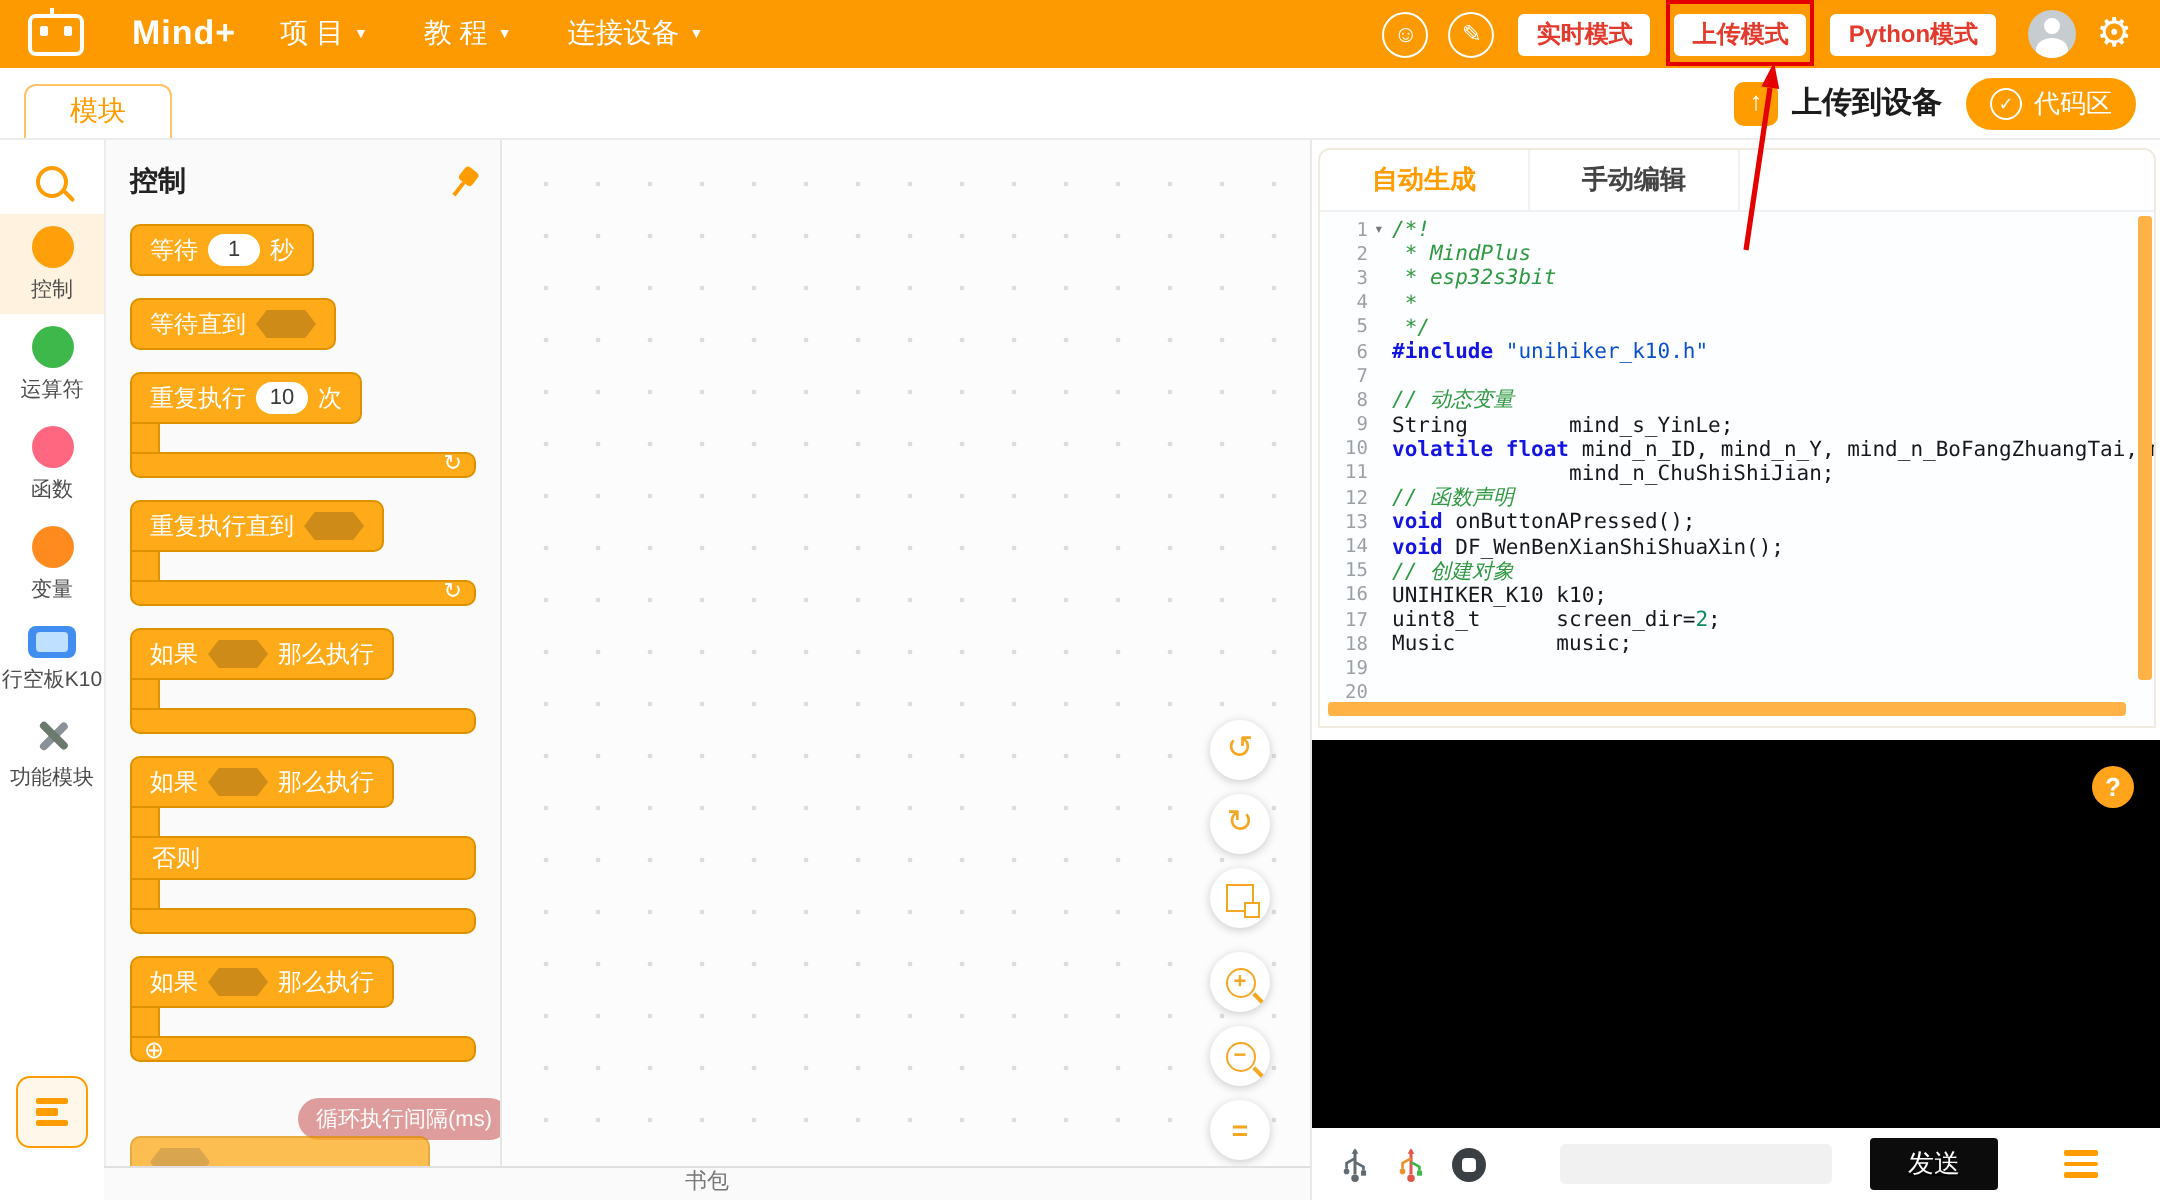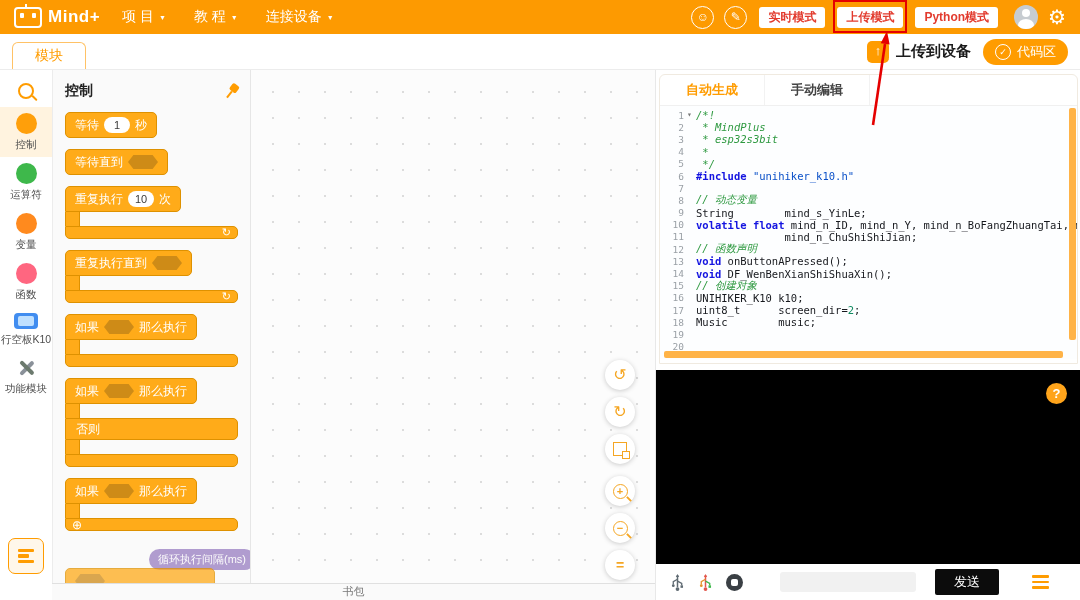--- a/index.html
+++ b/index.html
@@ -1,21 +1,21 @@
 <!DOCTYPE html>
 <html><head>
 <meta charset="utf-8">
 <style>
   html,body{margin:0;padding:0;background:#fff;}
   .app{position:relative;width:1080px;height:600px;overflow:hidden;
        font-family:"Liberation Sans", sans-serif;-webkit-font-smoothing:antialiased;}
   
   .topbar{position:absolute;left:0;top:0;right:0;height:34px;background:#FD9A01;
           display:flex;align-items:center;padding:0 14px;box-sizing:border-box;z-index:5;}
-  .logo{display:flex;align-items:center;gap:6px;}
+  .logo{display:flex;align-items:center;gap:24px;}
   .robot{width:24px;height:17px;border:2px solid #fff;border-radius:4px;position:relative;display:inline-block;}
   .robot .ant{position:absolute;left:9px;top:-5px;width:2px;height:4px;background:#fff;}
   .robot .eye{position:absolute;top:4px;width:4px;height:5px;background:#fff;border-radius:1px;}
   .robot .eye.l{left:4px;} .robot .eye.r{right:4px;}
   .logo-text{color:#fff;font-size:17px;font-weight:bold;letter-spacing:.5px;}
   .menus{display:flex;gap:28px;margin-left:22px;}
   .menu{color:#fff;font-size:14px;display:flex;align-items:center;gap:5px;cursor:pointer;}
   .caret{font-size:7px;line-height:1;}
   .top-right{margin-left:auto;display:flex;align-items:center;gap:10px;}
   .circ{width:21px;height:21px;border:1.6px solid #fff;border-radius:50%;color:#fff;
@@ -87,21 +87,21 @@
   .cblock{display:flex;flex-direction:column;align-items:flex-start;}
   .cblock .c-top{border-radius:5px 5px 5px 0;}
   .c-mid{width:13px;height:14px;background:#FFAB19;border-left:1px solid #DE9100;border-right:1px solid #DE9100;}
   .c-bot{align-self:stretch;height:13px;background:#FFAB19;border:1px solid #DE9100;border-radius:0 5px 5px 5px;
          display:flex;align-items:center;justify-content:flex-end;padding:0 6px;box-sizing:border-box;}
   .c-bot .loop{color:#fff;font-size:11px;line-height:1;}
   .c-bot.with-plus{justify-content:flex-start;}
   .c-bot .plus{color:#fff;font-size:12px;line-height:1;}
   .c-arm{align-self:stretch;height:22px;background:#FFAB19;border:1px solid #DE9100;border-radius:0 5px 5px 0;
          display:flex;align-items:center;padding:0 10px;color:#fff;font-size:12px;box-sizing:border-box;}
-  .ghost-pill{position:absolute;left:96px;bottom:30px;background:#4c1d95;opacity:.42;color:#fff;
+  .ghost-pill{position:absolute;left:96px;bottom:30px;background:#b91c1c;opacity:.42;color:#fff;
               border-radius:12px;padding:3px 9px;font-size:11px;white-space:nowrap;}
   .partial-block{position:absolute;left:12px;bottom:-8px;width:150px;opacity:.75;}
   
   .canvas{flex:1;position:relative;background-color:#FCFCFC;
           background-image:radial-gradient(circle,#DCDCDC 1.2px,transparent 1.3px);
           background-size:26px 26px;background-position:9px 9px;}
   .canvas-tools{position:absolute;right:20px;top:290px;display:flex;flex-direction:column;gap:7px;align-items:center;}
   .ctool{width:30px;height:30px;border-radius:50%;border:none;background:#fff;cursor:pointer;
          box-shadow:0 1px 5px rgba(0,0,0,.2);display:flex;align-items:center;justify-content:center;color:#F5A623;padding:0;}
   .ctool .glyph{font-size:16px;color:#F5A623;line-height:1;}
@@ -221,26 +221,26 @@
       </div>
       <div class="cat active">
         <span class="cat-dot" style="background: rgb(255, 159, 10);"></span>
         <span class="cat-label">控制</span>
       </div>
       <div class="cat">
         <span class="cat-dot" style="background: rgb(62, 184, 75);"></span>
         <span class="cat-label">运算符</span>
       </div>
       <div class="cat">
+        <span class="cat-dot" style="background: rgb(255, 102, 128);"></span>
+        <span class="cat-label">函数</span>
+      </div>
+      <div class="cat">
         <span class="cat-dot" style="background: rgb(255, 138, 30);"></span>
         <span class="cat-label">变量</span>
-      </div>
-      <div class="cat">
-        <span class="cat-dot" style="background: rgb(255, 102, 128);"></span>
-        <span class="cat-label">函数</span>
       </div>
       <div class="cat">
         <span class="cat-board"></span>
         <span class="cat-label">行空板K10</span>
       </div>
       <div class="cat">
         <span class="cat-tools"></span>
         <span class="cat-label">功能模块</span>
       </div>
       <div class="ext-btn">

